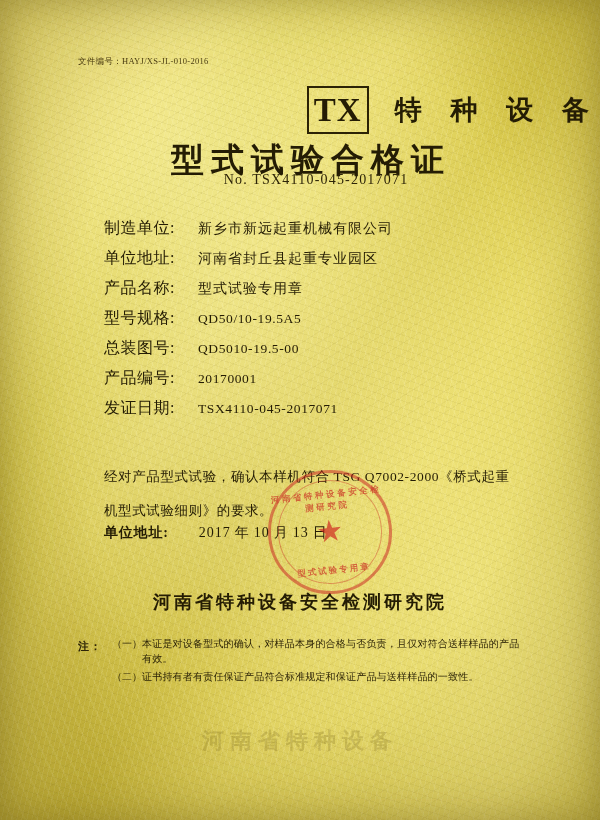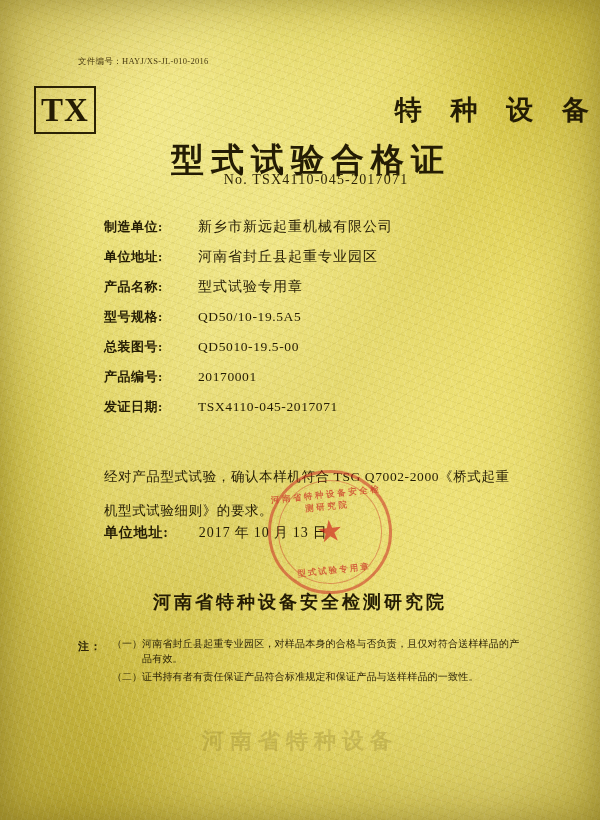--- a/index.html
+++ b/index.html
@@ -71,21 +71,21 @@
   .title-block {
     position: absolute;
     left: 0;
     top: 86px;
     width: 600px;
     text-align: center;
   }
   .title-row {
     display: flex;
     align-items: center;
-    justify-content: space-between;
+    justify-content: flex-end;
     gap: 16px;
     margin-left: 34px;
   }
   .tx-box {
     width: 62px;
     height: 48px;
     border: 2.2px solid #2b2205;
     display: flex;
     align-items: center;
     justify-content: center;
@@ -132,22 +132,22 @@
     width: 420px;
   }
   .field-row {
     display: flex;
     align-items: baseline;
     height: 28px;
     margin-bottom: 2px;
   }
   .field-label {
     width: 86px;
-    font-size: 13px;
-    font-weight: bold;
+    font-size: 16px;
+    font-weight: normal;
     letter-spacing: 0.5px;
     color: #241c04;
     white-space: nowrap;
   }
   .field-value {
     font-size: 13.5px;
     color: #241c04;
     letter-spacing: 0.6px;
     padding-left: 8px;
     white-space: nowrap;
@@ -367,21 +367,21 @@
       <div class="star">★</div>
       <div class="arc-bottom">型式试验专用章</div>
     </div>
 
     <div class="issuer">河南省特种设备安全检测研究院</div>
 
     <div class="notes">
       <div class="notes-head">注：</div>
       <div class="note-item">
         <div class="note-mark">（一）</div>
-        <div class="note-text">河南省封丘县起重专业园区，对样品本身的合格与否负责，且仅对符合送样样品的产品有效。</div>
+        <div class="note-text">本证是对设备型式的确认，对样品本身的合格与否负责，且仅对符合送样样品的产品有效。</div>
       </div>
       <div class="note-item">
         <div class="note-mark">（二）</div>
         <div class="note-text">证书持有者有责任保证产品符合标准规定和保证产品与送样样品的一致性。</div>
       </div>
     </div>
 
     <div class="watermark">河南省特种设备</div>
 
   </div>

